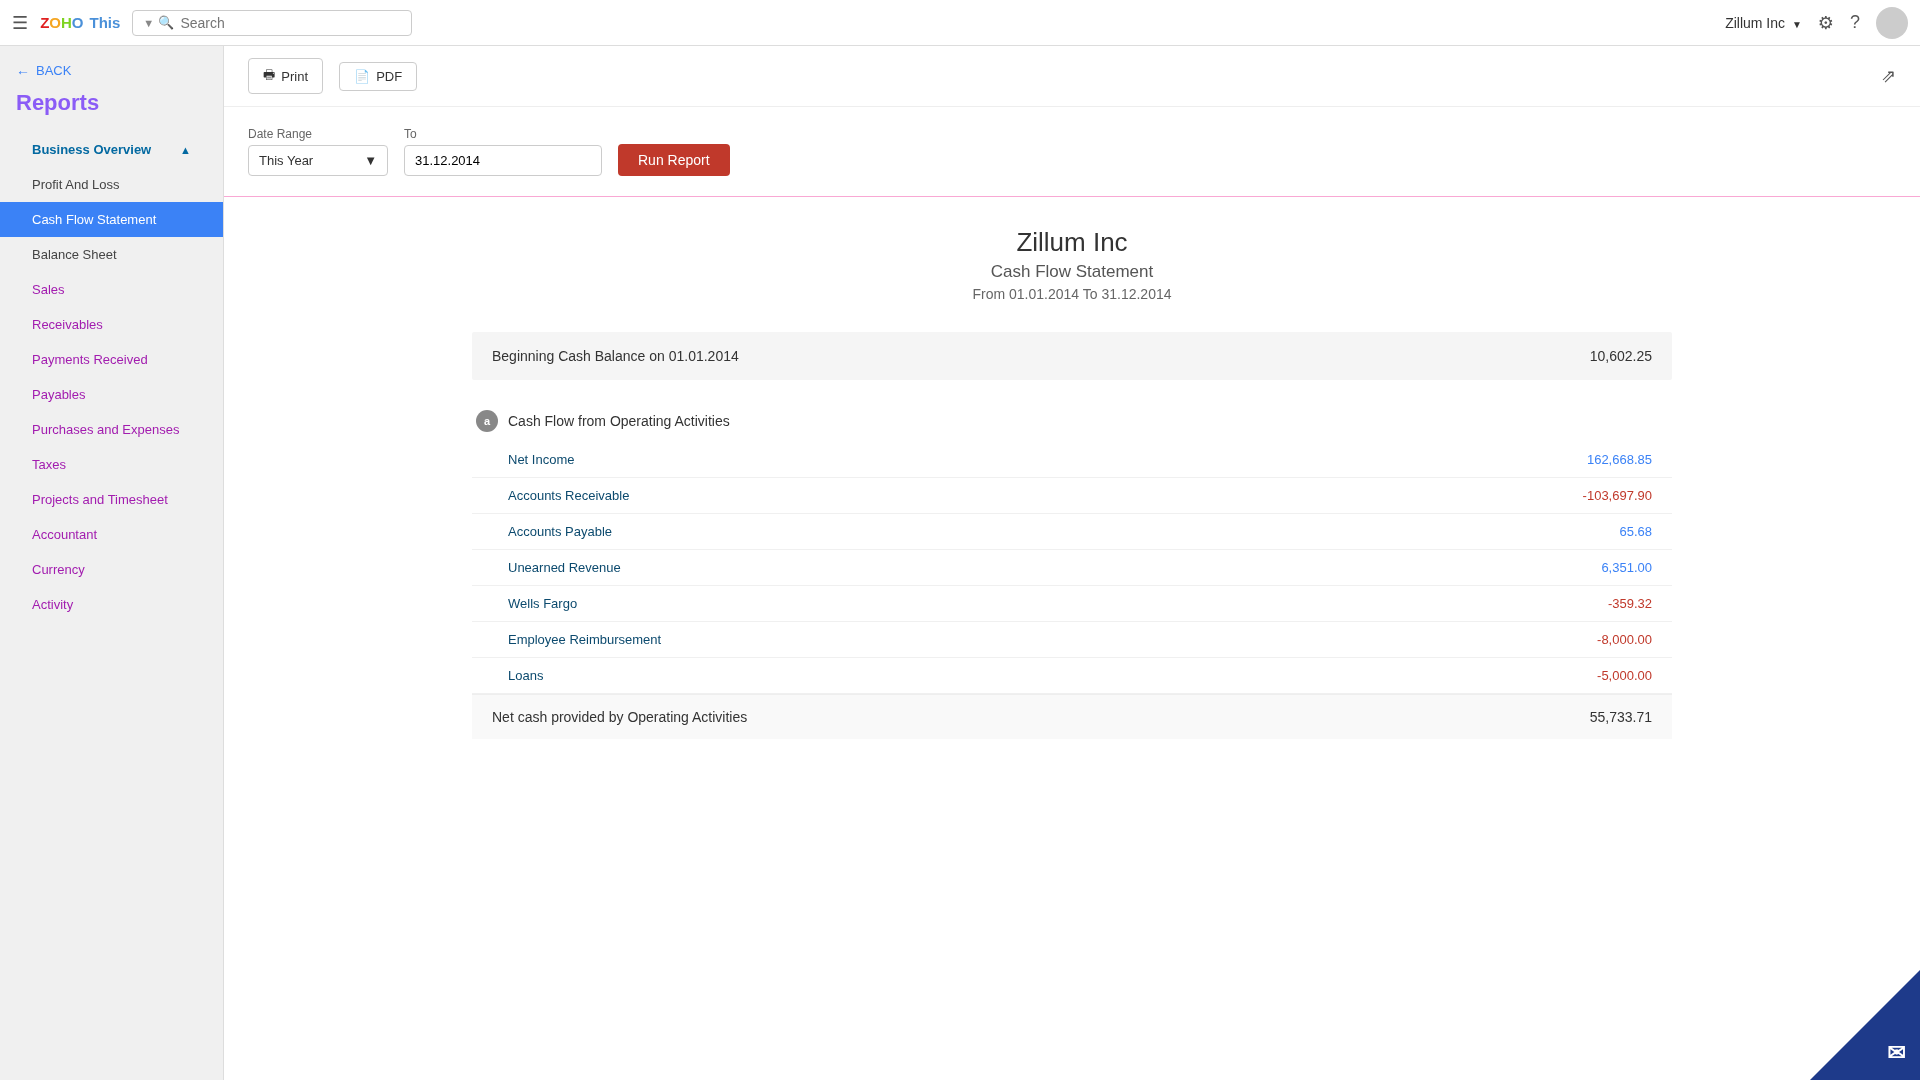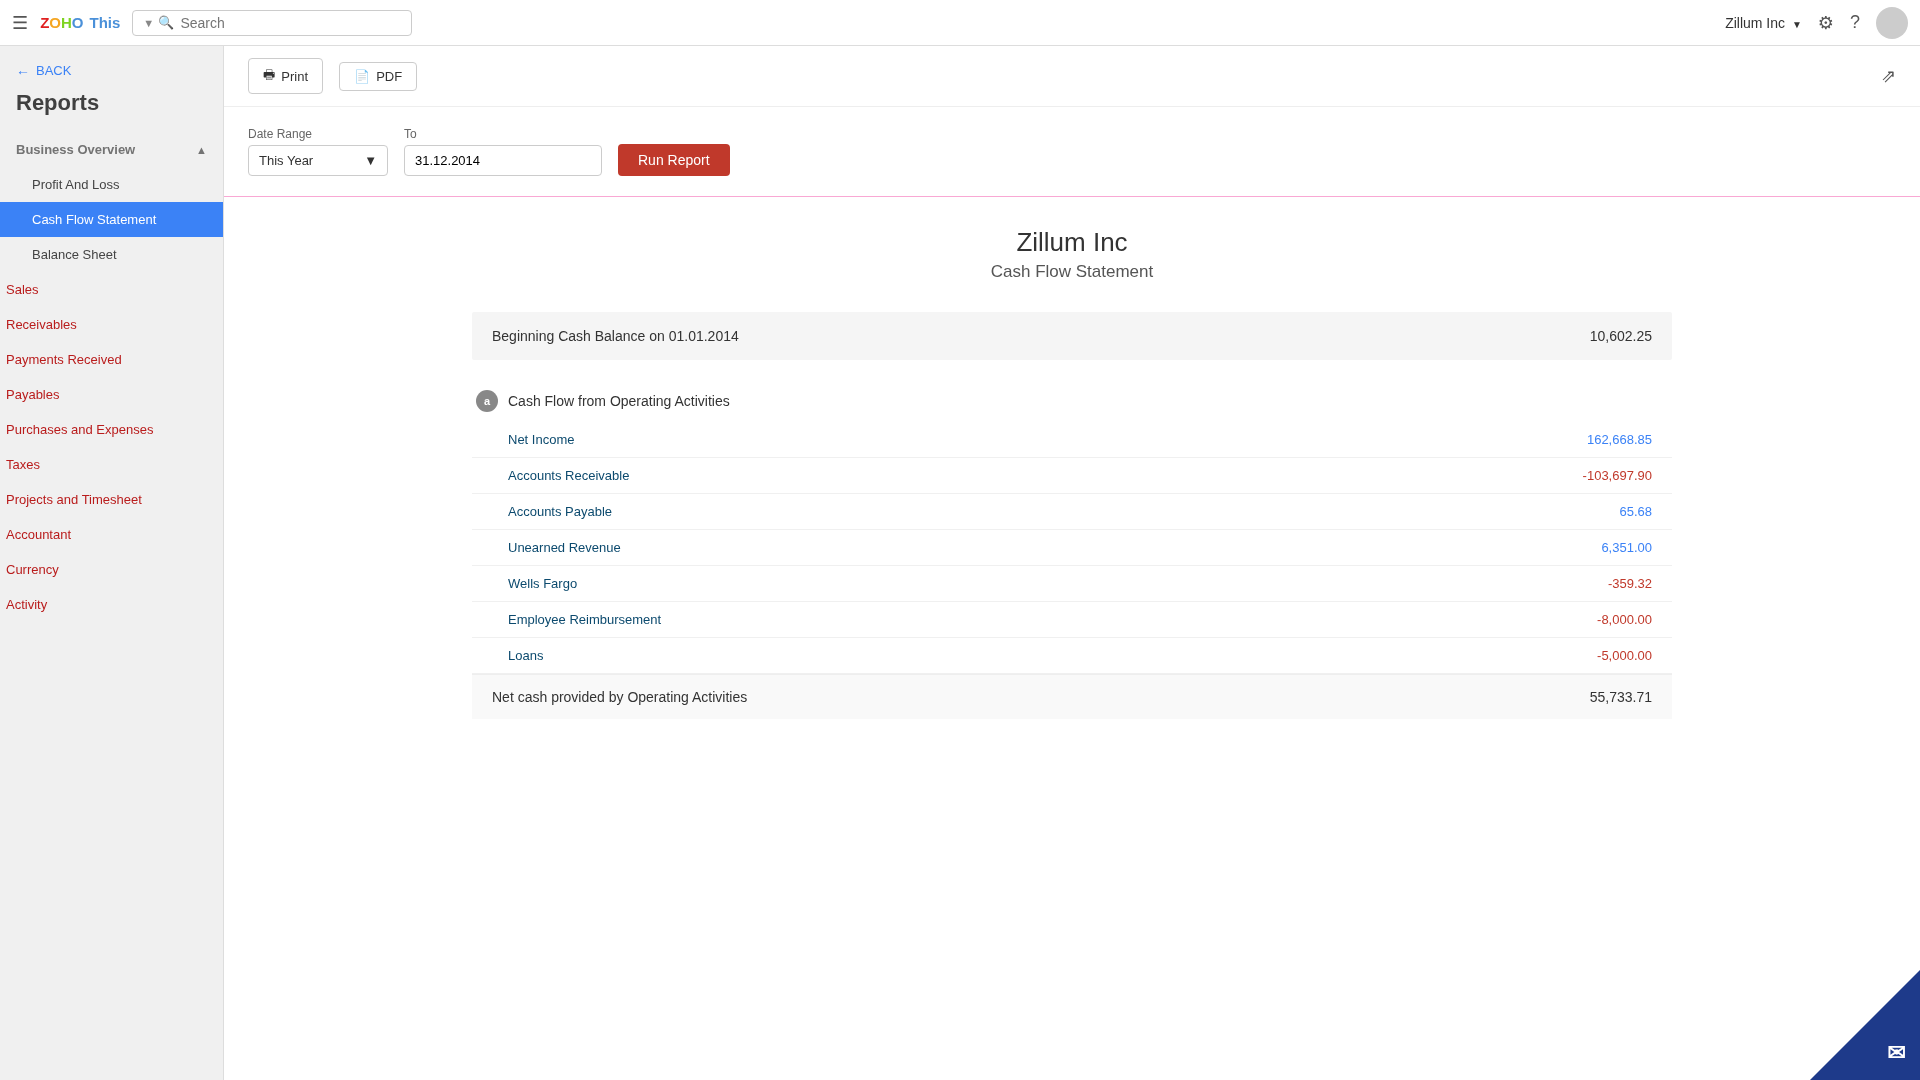--- a/index.html
+++ b/index.html
@@ -37,34 +37,34 @@
     
     .sidebar {
       width: 224px; background: #f0f0f0; border-right: 1px solid #ddd;
       flex-shrink: 0; overflow-y: auto; padding-bottom: 20px;
     }
     .sidebar-back {
       display: flex; align-items: center; gap: 6px; padding: 16px 16px 8px;
       color: #3b82f6; cursor: pointer; font-size: 13px;
     }
     .sidebar-back .arrow { font-size: 14px; }
-    .sidebar-title { padding: 4px 16px 16px; font-size: 22px; font-weight: bold; color: #404040; }
+    .sidebar-title { padding: 4px 16px 16px; font-size: 22px; font-weight: bold; color: #8b5cf6; }
     .sidebar-section-header {
       display: flex; align-items: center; justify-content: space-between;
-      padding: 10px 16px; font-size: 13px; font-weight: bold; color: #737373; cursor: pointer;
+      padding: 10px 32px; font-size: 13px; font-weight: bold; color: #0369a1; cursor: pointer;
     }
     .sidebar-section-header .chevron { font-size: 11px; }
     .sidebar-item {
       padding: 10px 16px 10px 24px; font-size: 13px; color: #444;
       cursor: pointer; white-space: nowrap;
     }
     .sidebar-item.active { background: #3b82f6; color: #fff; }
     .sidebar-item.sub { padding-left: 32px; }
     .sidebar-top-item {
-      padding: 10px 6px; font-size: 13px; color: #b91c1c; cursor: pointer; font-weight: 500;
+      padding: 10px 32px; font-size: 13px; color: #a21caf; cursor: pointer; font-weight: 500;
     }
 
     
     .content-area { flex: 1; overflow-y: auto; background: #fff; }
 
     
     .toolbar {
       display: flex; align-items: center; gap: 16px; padding: 12px 24px;
       border-bottom: 1px solid #eee; background: #fff;
     }
@@ -228,20 +228,21 @@
         <label class="filter-label">To</label>
         <input class="filter-input" type="text" value="31.12.2014" style="">
       </div>
       <button class="run-report-btn">Run Report</button>
     </div>
 
     <div class="report-content">
       <div class="report-header">
         <div class="report-company">Zillum Inc</div>
         <div class="report-name">Cash Flow Statement</div>
+        <div class="report-date">From 01.01.2014 To 31.12.2014</div>
       </div>
 
       <div class="report-table">
 
         <div class="balance-row">
           <span class="balance-label">Beginning Cash Balance on 01.01.2014</span>
           <span class="balance-value">10,602.25</span>
         </div>
 
         <div class="section">

